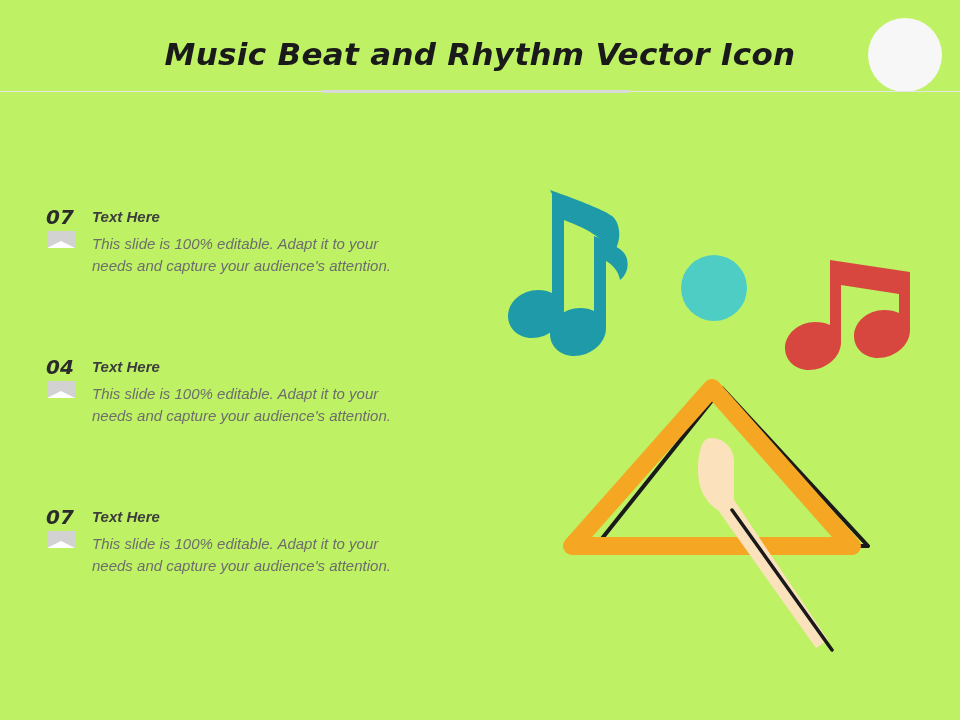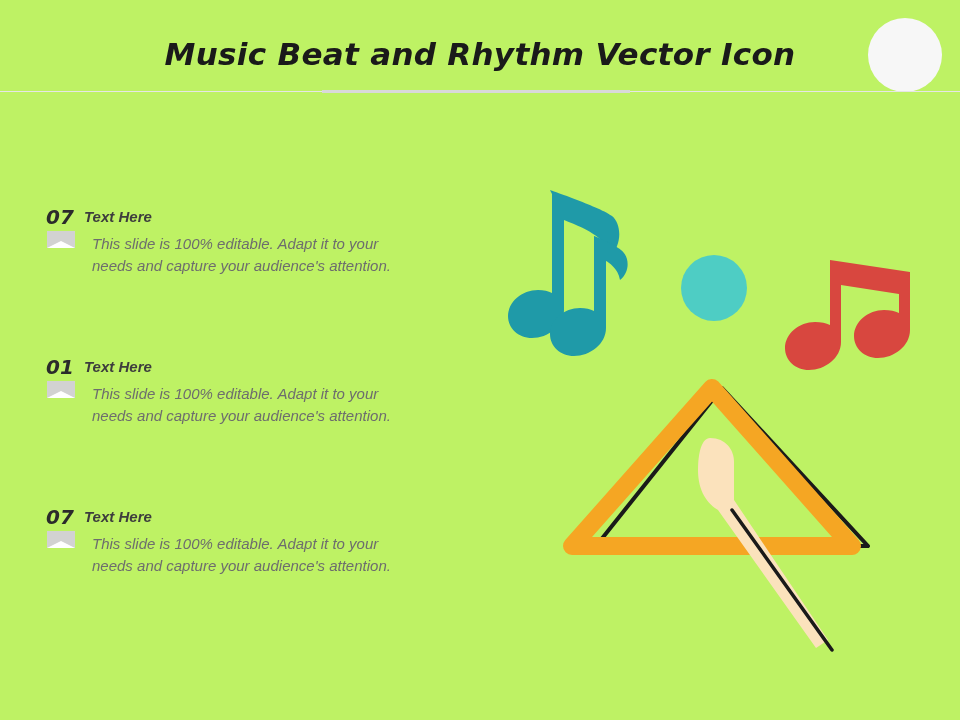--- a/index.html
+++ b/index.html
@@ -94,21 +94,21 @@
     left: 0;
     bottom: 0;
     width: 0;
     height: 0;
     border-left: 14px solid transparent;
     border-right: 14px solid transparent;
     border-bottom: 7px solid #ffffff;
   }
   .item-title {
     position: absolute;
-    left: 38px;
+    left: 46px;
     top: 3px;
     font-size: 15px;
     font-weight: bold;
     color: #3d3d3d;
   }
   .item-body {
     position: absolute;
     left: 46px;
     top: 28px;
     width: 330px;
@@ -141,21 +141,21 @@
   <div class="list">
 
     <div class="list-item" style="height:76px;">
       <div class="item-num">07</div>
       <div class="item-badge"></div>
       <div class="item-title">Text Here</div>
       <div class="item-body">This slide is 100% editable. Adapt it to your needs and capture your audience's attention.</div>
     </div>
 
     <div class="list-item" style="height:76px;">
-      <div class="item-num">01</div>
+      <div class="item-num">04</div>
       <div class="item-badge"></div>
       <div class="item-title">Text Here</div>
       <div class="item-body">This slide is 100% editable. Adapt it to your needs and capture your audience's attention.</div>
     </div>
 
     <div class="list-item" style="height:76px;margin-bottom:0;">
       <div class="item-num">07</div>
       <div class="item-badge"></div>
       <div class="item-title">Text Here</div>
       <div class="item-body">This slide is 100% editable. Adapt it to your needs and capture your audience's attention.</div>

